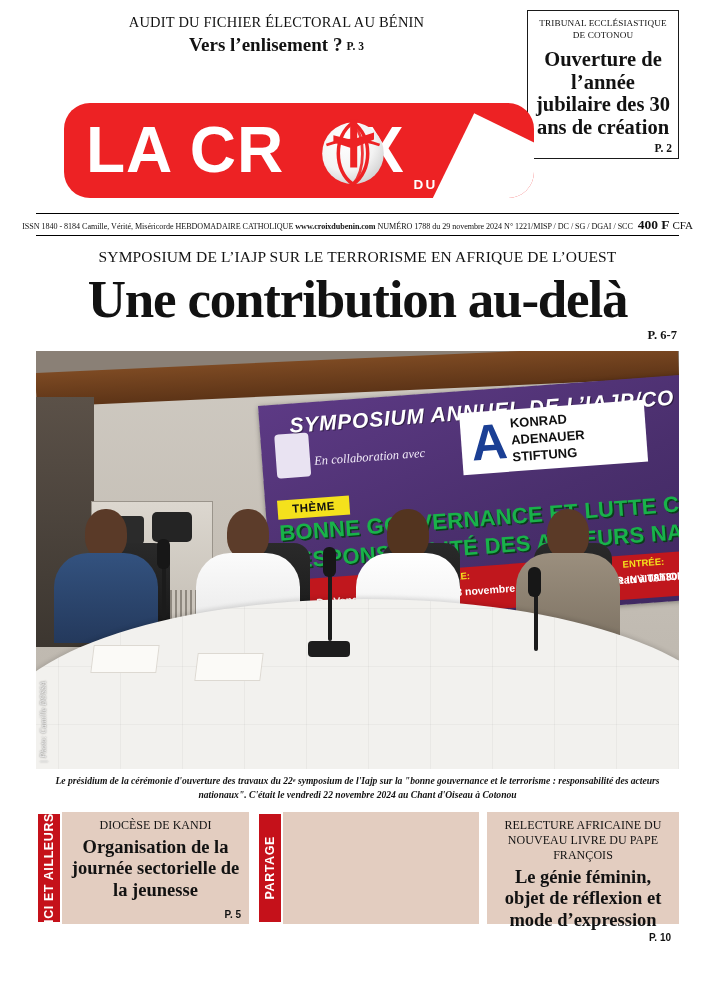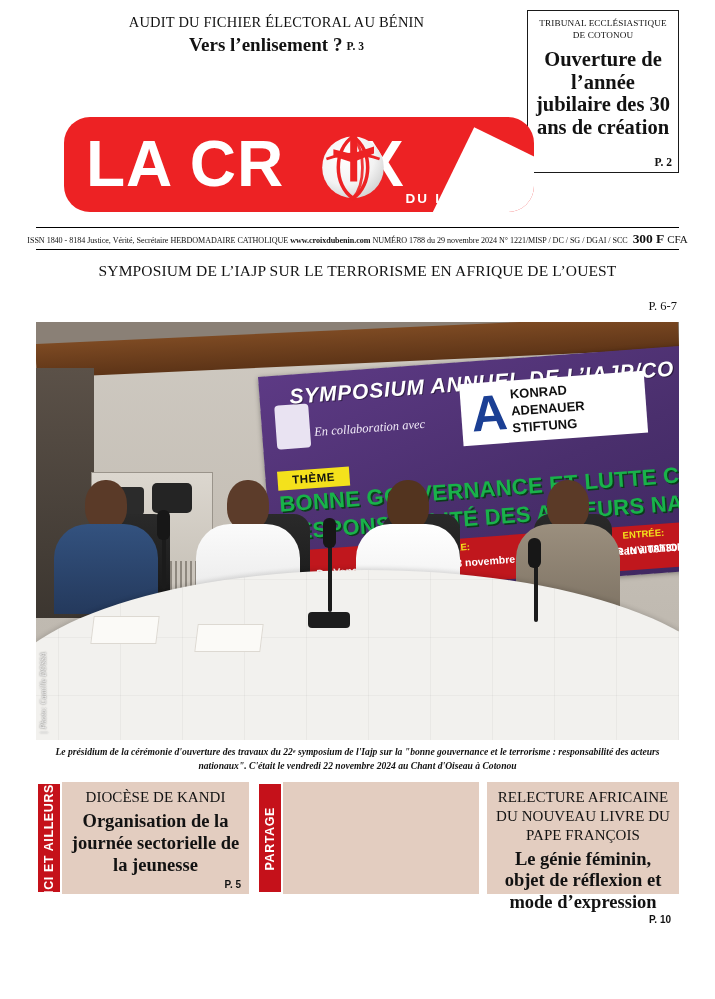--- a/index.html
+++ b/index.html
@@ -75,21 +75,21 @@
   .tr-head {
     font-weight: bold;
     font-size: 20.5px;
     line-height: 1.1;
     margin-top: 7px;
   }
   .tr-pageref {
     font-weight: bold;
     font-size: 11.5px;
     text-align: right;
-    margin-top: 18px;
+    margin-top: 4px;
   }
 
   
   .masthead-row {
     position: relative;
     margin-top: -56px;
     height: 108px;
   }
   .logo-plate {
     position: absolute;
@@ -184,23 +184,23 @@
     text-align: center;
     font-family: "Liberation Serif", serif;
     font-weight: bold;
     font-size: 53px;
     line-height: 1.04;
     letter-spacing: -1.2px;
     margin-top: 6px;
   }
   .lead-pageref {
     text-align: right;
-    font-weight: normal;
+    font-weight: bold;
     font-size: 12.5px;
-    margin-top: 19px;
+    margin-top: 1px;
     padding-right: 2px;
   }
 
   
   .photo-wrap {
     position: relative;
     margin-top: 8px;
     width: 643px;
     height: 418px;
     overflow: hidden;
@@ -422,21 +422,21 @@
   }
   .bt-body {
     flex: 1 1 auto;
     padding: 6px 8px 4px 8px;
     text-align:center;
     display:flex;
     flex-direction:column;
   }
   .bt-kicker {
     font-family:"Liberation Serif", serif;
-    font-size: 15px;
+    font-size: 12px;
     line-height: 1.25;
     letter-spacing:.05px;
   }
   .bt-head {
     font-family:"Liberation Serif", serif;
     font-weight:bold;
     font-size: 18.5px;
     line-height: 1.17;
     margin-top: 4px;
     flex: 1 1 auto;
@@ -466,21 +466,21 @@
     <div class="tr-box">
       <div class="tr-kicker">TRIBUNAL ECCLÉSIASTIQUE DE COTONOU</div>
       <div class="tr-head">Ouverture de l’année jubilaire des 30 ans de création</div>
       <div class="tr-pageref">P. 2</div>
     </div>
   </div>
 
   <div class="masthead-row">
     <div class="logo-plate">
       <div class="logo-text"><span>LA</span> <span>CR</span><span class="gap"></span><span>IX</span></div>
-      <div class="logo-sub">DU LIVRE</div>
+      <div class="logo-sub">DU DGAI</div>
     </div>
 
     <svg class="logo-globe" viewBox="0 0 100 100">
       <defs>
         <radialGradient id="gsph" cx="38%" cy="32%" r="75%">
           <stop offset="0%" stop-color="#ffffff"></stop>
           <stop offset="62%" stop-color="#f3f3f3"></stop>
           <stop offset="100%" stop-color="#cfcfcf"></stop>
         </radialGradient>
       </defs>
@@ -488,32 +488,33 @@
       <path d="M50 8 C22 26 22 78 50 96 C78 78 78 26 50 8 Z" fill="none" stroke="#ED2224" stroke-width="5"></path>
       <path d="M50 8 C68 28 68 76 50 96" fill="none" stroke="#ED2224" stroke-width="4" opacity=".9"></path>
       <path d="M12 40 Q50 26 88 40" fill="none" stroke="#ED2224" stroke-width="4"></path>
       <path d="M46 4 L56 4 L56 30 L80 22 L80 32 L56 42 L56 72 L46 72 L46 44 L22 36 L22 26 L46 32 Z" fill="#ED2224"></path>
     </svg>
   </div>
 
   <div class="issn-rule-top"></div>
   <div class="issn-line">
     <span>ISSN 1840 - 8184</span>&nbsp;
-    <span>Justice, Vérité, Secrétaire</span>&nbsp;
+    <span>Camille, Vérité, Miséricorde</span>&nbsp;
     <span>HEBDOMADAIRE CATHOLIQUE</span>&nbsp;
     <span class="b">www.croixdubenin.com</span>&nbsp;
     <span>NUMÉRO 1788 du 29 novembre 2024</span>&nbsp;
     <span>N° 1221/MISP / DC / SG / DGAI / SCC</span>
-    <span class="price">300 F</span>
+    <span class="price">400 F</span>
     <span class="cfa">CFA</span>
   </div>
   <div class="issn-rule-bot"></div>
 
   <div class="lead-kicker">SYMPOSIUM DE L’IAJP SUR LE TERRORISME EN AFRIQUE DE L’OUEST</div>
   <div class="lead-headline">
+    <div>Une contribution au-delà</div>
   </div>
   <div class="lead-pageref">P. 6-7</div>
 
   <div class="photo-wrap">
     <div class="photo">
       <div class="ph-wall"></div>
       <div class="ph-ceiling"></div>
       <div class="ph-beam"></div>
       <div class="ph-leftpanel"></div>
 

